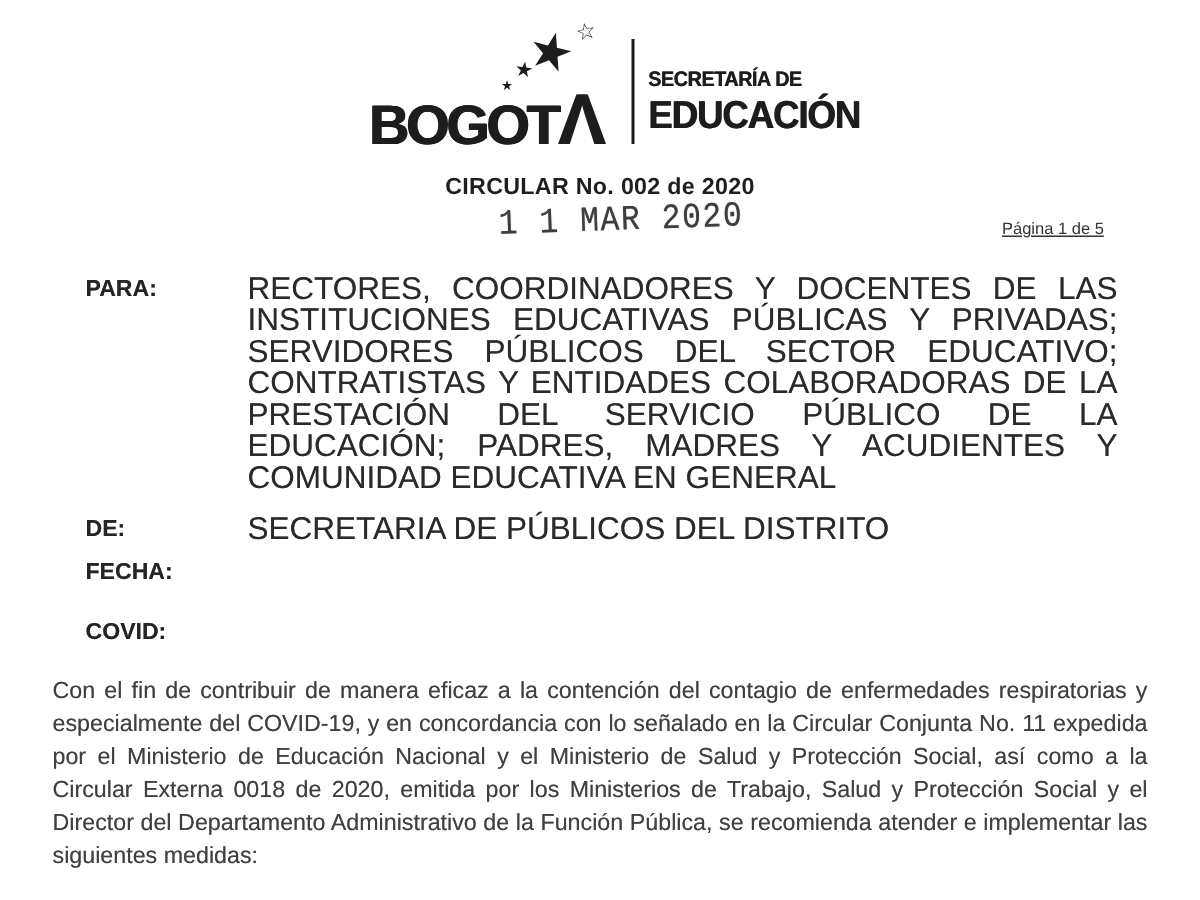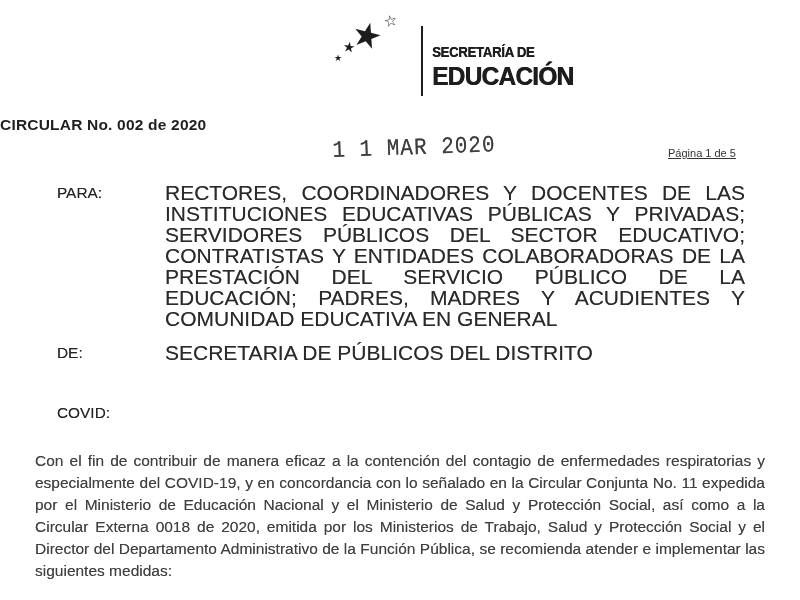--- a/index.html
+++ b/index.html
@@ -68,20 +68,21 @@
   .org-line2 {
     font-size: 26px; font-weight: bold; color: #1d1d1d;
     letter-spacing: -0.8px; margin-top: 1px;
     text-shadow: 0.6px 0 0 #1d1d1d;
   }
 
   
   .doc-title {
     position: absolute;
     left: 0; top: 116px; width: 800px;
+    text-align: center;
     font-size: 15.5px; font-weight: bold;
     color: #1f1f1f;
     letter-spacing: 0.2px;
   }
   .date-stamp {
     position: absolute;
     left: 0; top: 137px; width: 800px;
     padding-left: 28px;
     text-align: center;
     font-family: "Liberation Mono", "DejaVu Sans Mono", monospace;
@@ -103,24 +104,24 @@
   .memo {
     position: absolute;
     left: 57px; top: 182px;
     width: 688px;
   }
   .memo-row {
     display: grid;
     grid-template-columns: 108px 1fr;
   }
   .memo-row.gap-sm { margin-bottom: 13px; }
-  .memo-row.gap-md { margin-bottom: 20px; }
+  .memo-row.gap-md { margin-bottom: 8px; }
   .memo-row.gap-md2 { margin-bottom: 19px; }
   .memo-label {
-    font-size: 15.4px; font-weight: normal;
+    font-size: 15.4px; font-weight: bold;
     line-height: 21px;
     color: #242424;
     text-shadow: 0 0 0.4px rgba(0,0,0,0.5);
   }
   .memo-value {
     font-size: 21px;
     line-height: 21px;
     color: #2a2a2a;
     text-align: justify;
     text-shadow: 0 0 0.4px rgba(0,0,0,0.45);
@@ -142,20 +143,21 @@
 </head>
 <body>
 
 <div class="page">
 
   <div class="logo-block">
     <span class="star star-big">★</span>
     <span class="star star-outline">☆</span>
     <span class="star star-small">★</span>
     <span class="star star-tiny">★</span>
+    <div class="bogota-mark"><span class="bogota-word">BOGOT</span><span class="bogota-lambda">Λ</span></div>
     <div class="logo-divider"></div>
     <div class="org-lines">
       <div class="org-line1">SECRETARÍA DE</div>
       <div class="org-line2">EDUCACIÓN</div>
     </div>
   </div>
 
   <div class="doc-title">CIRCULAR No. 002 de 2020</div>
 
   <div class="date-stamp">1 1 MAR 2020</div>
@@ -165,20 +167,21 @@
   <div class="memo">
     <div class="memo-row gap-sm">
       <div class="memo-label">PARA:</div>
       <div class="memo-value">RECTORES, COORDINADORES Y DOCENTES DE LAS INSTITUCIONES EDUCATIVAS PÚBLICAS Y PRIVADAS; SERVIDORES PÚBLICOS DEL SECTOR EDUCATIVO; CONTRATISTAS Y ENTIDADES COLABORADORAS DE LA PRESTACIÓN DEL SERVICIO PÚBLICO DE LA EDUCACIÓN; PADRES, MADRES Y ACUDIENTES Y COMUNIDAD EDUCATIVA EN GENERAL</div>
     </div>
     <div class="memo-row gap-md">
       <div class="memo-label">DE:</div>
       <div class="memo-value">SECRETARIA DE PÚBLICOS DEL DISTRITO</div>
     </div>
     <div class="memo-row gap-md2">
+      <div class="memo-label">FECHA:</div>
     </div>
     <div class="memo-row">
       <div class="memo-label">COVID:</div>
     </div>
   </div>
 
   <div class="body-text">Con el fin de contribuir de manera eficaz a la contención del contagio de enfermedades respiratorias y especialmente del COVID-19, y en concordancia con lo señalado en la Circular Conjunta No. 11 expedida por el Ministerio de Educación Nacional y el Ministerio de Salud y Protección Social, así como a la Circular Externa 0018 de 2020, emitida por los Ministerios de Trabajo, Salud y Protección Social y el Director del Departamento Administrativo de la Función Pública, se recomienda atender e implementar las siguientes medidas:</div>
 
 </div>
 

